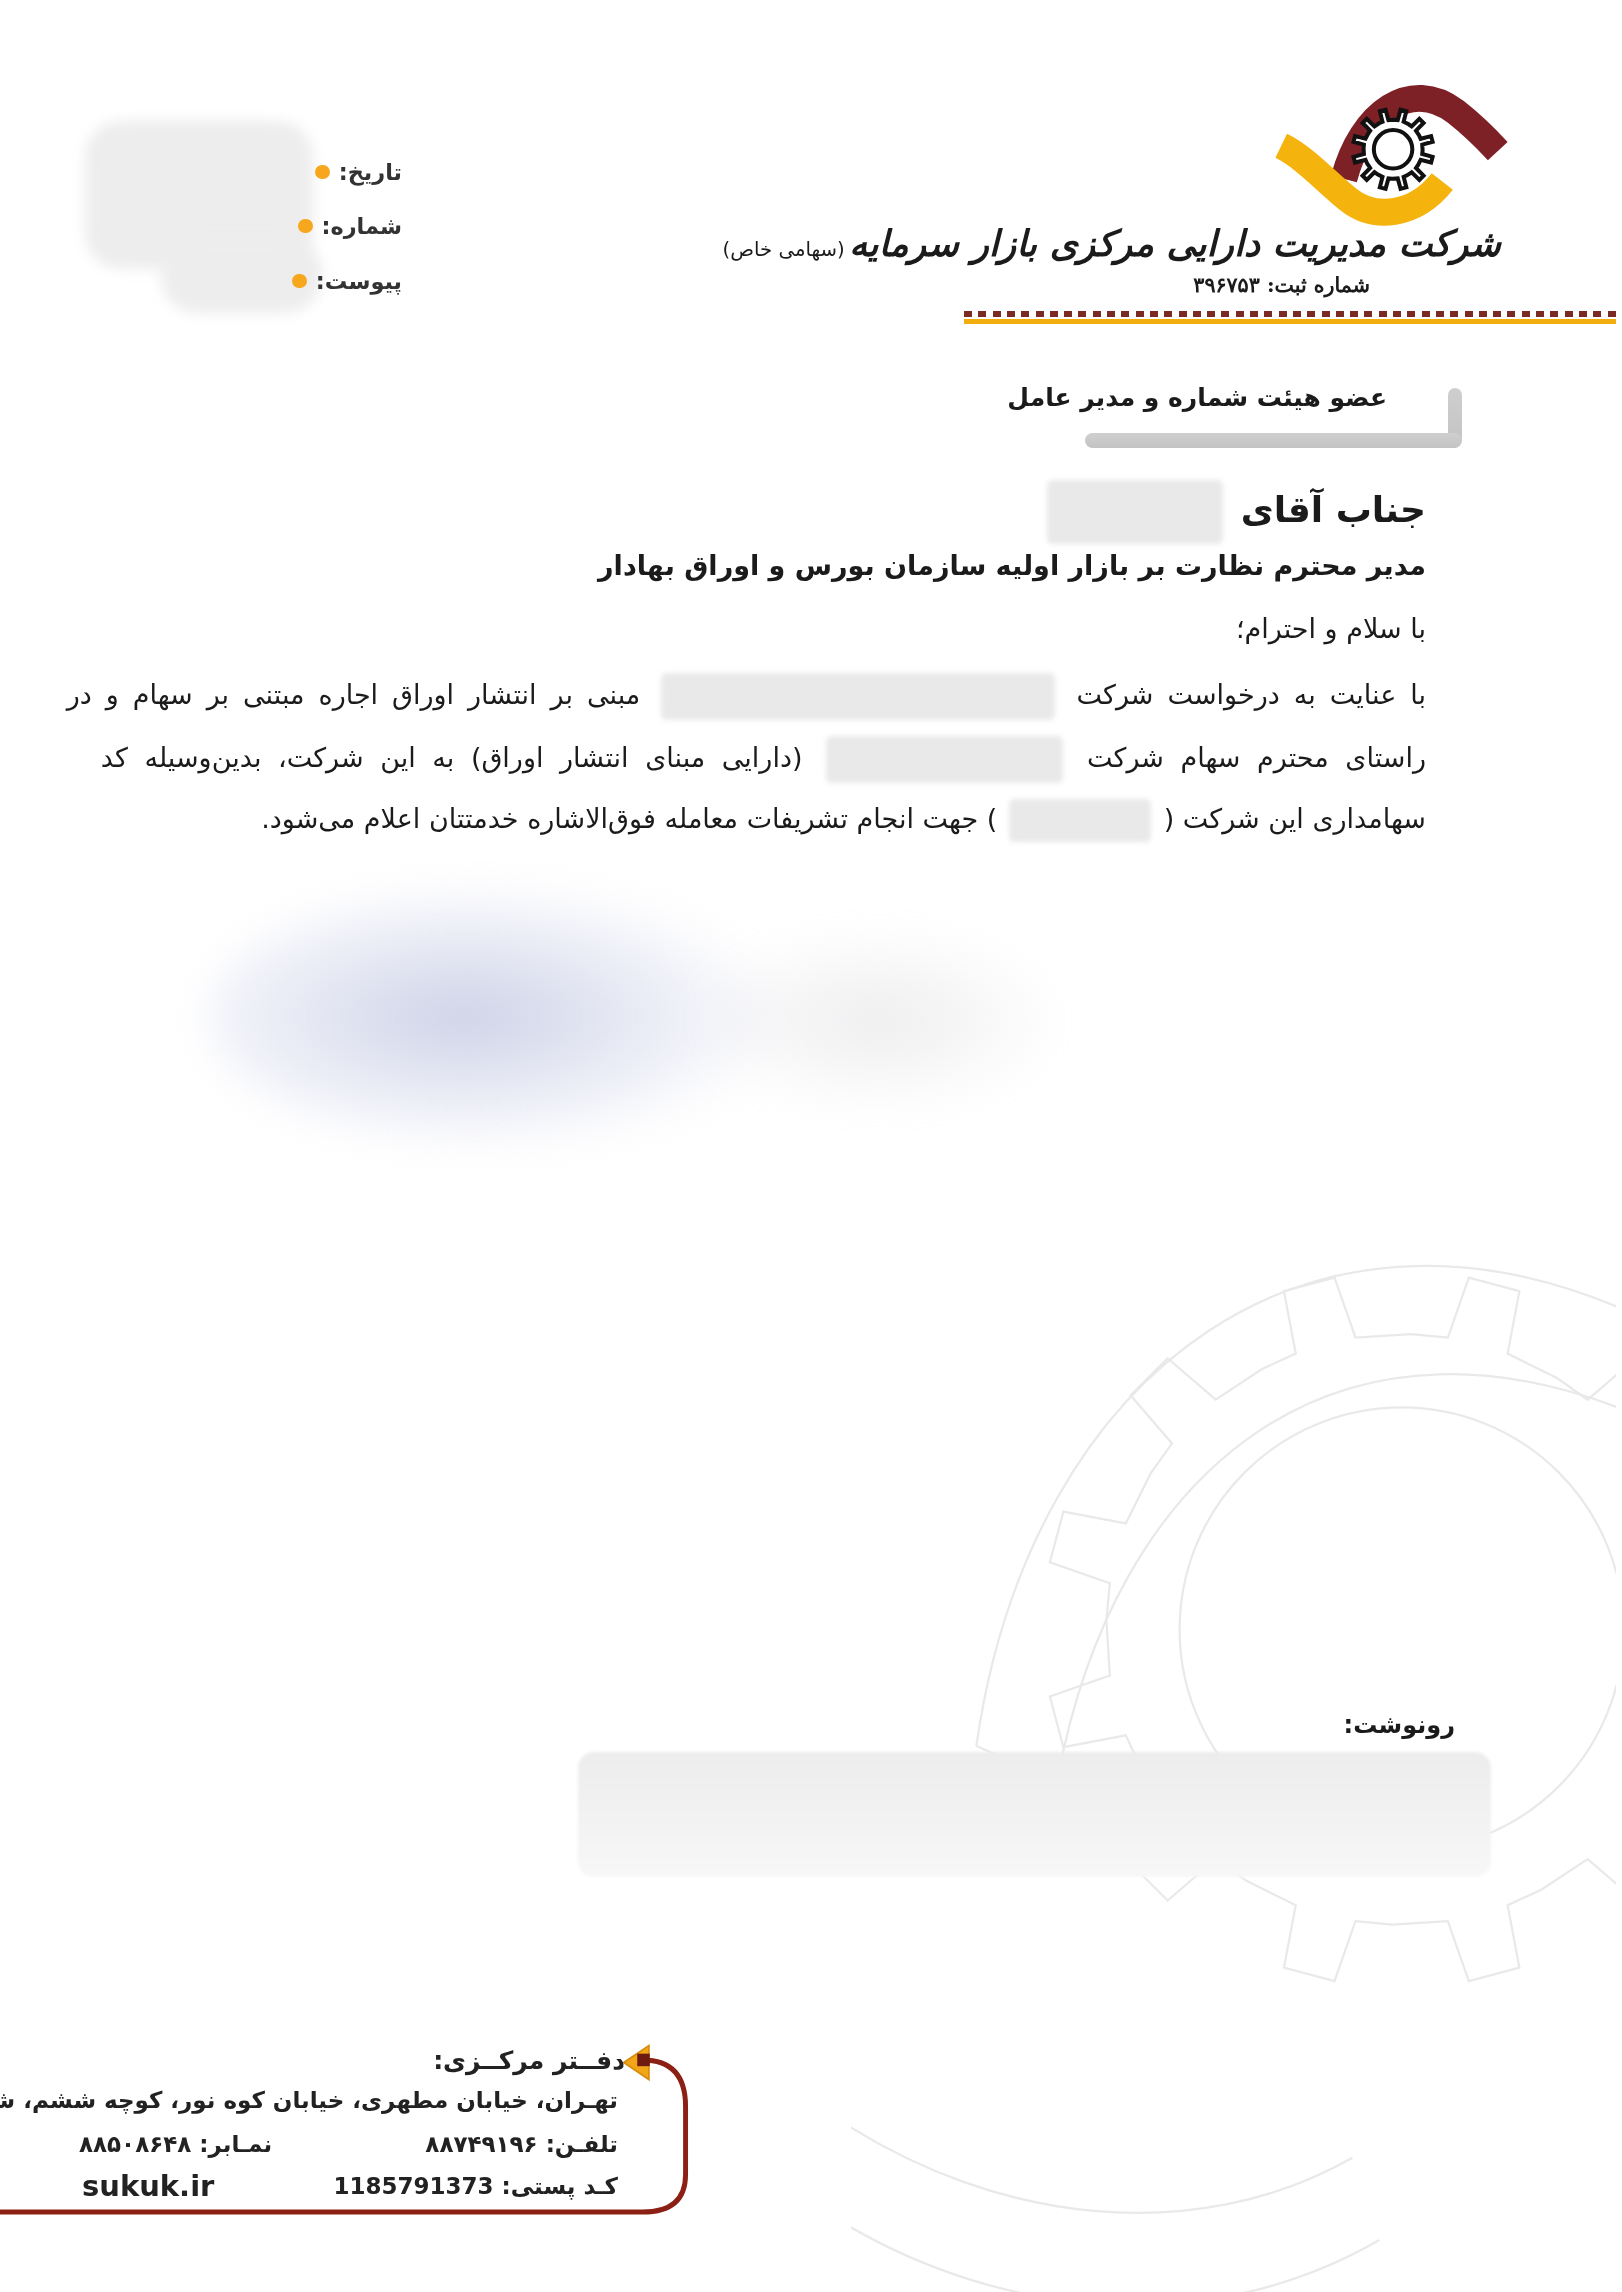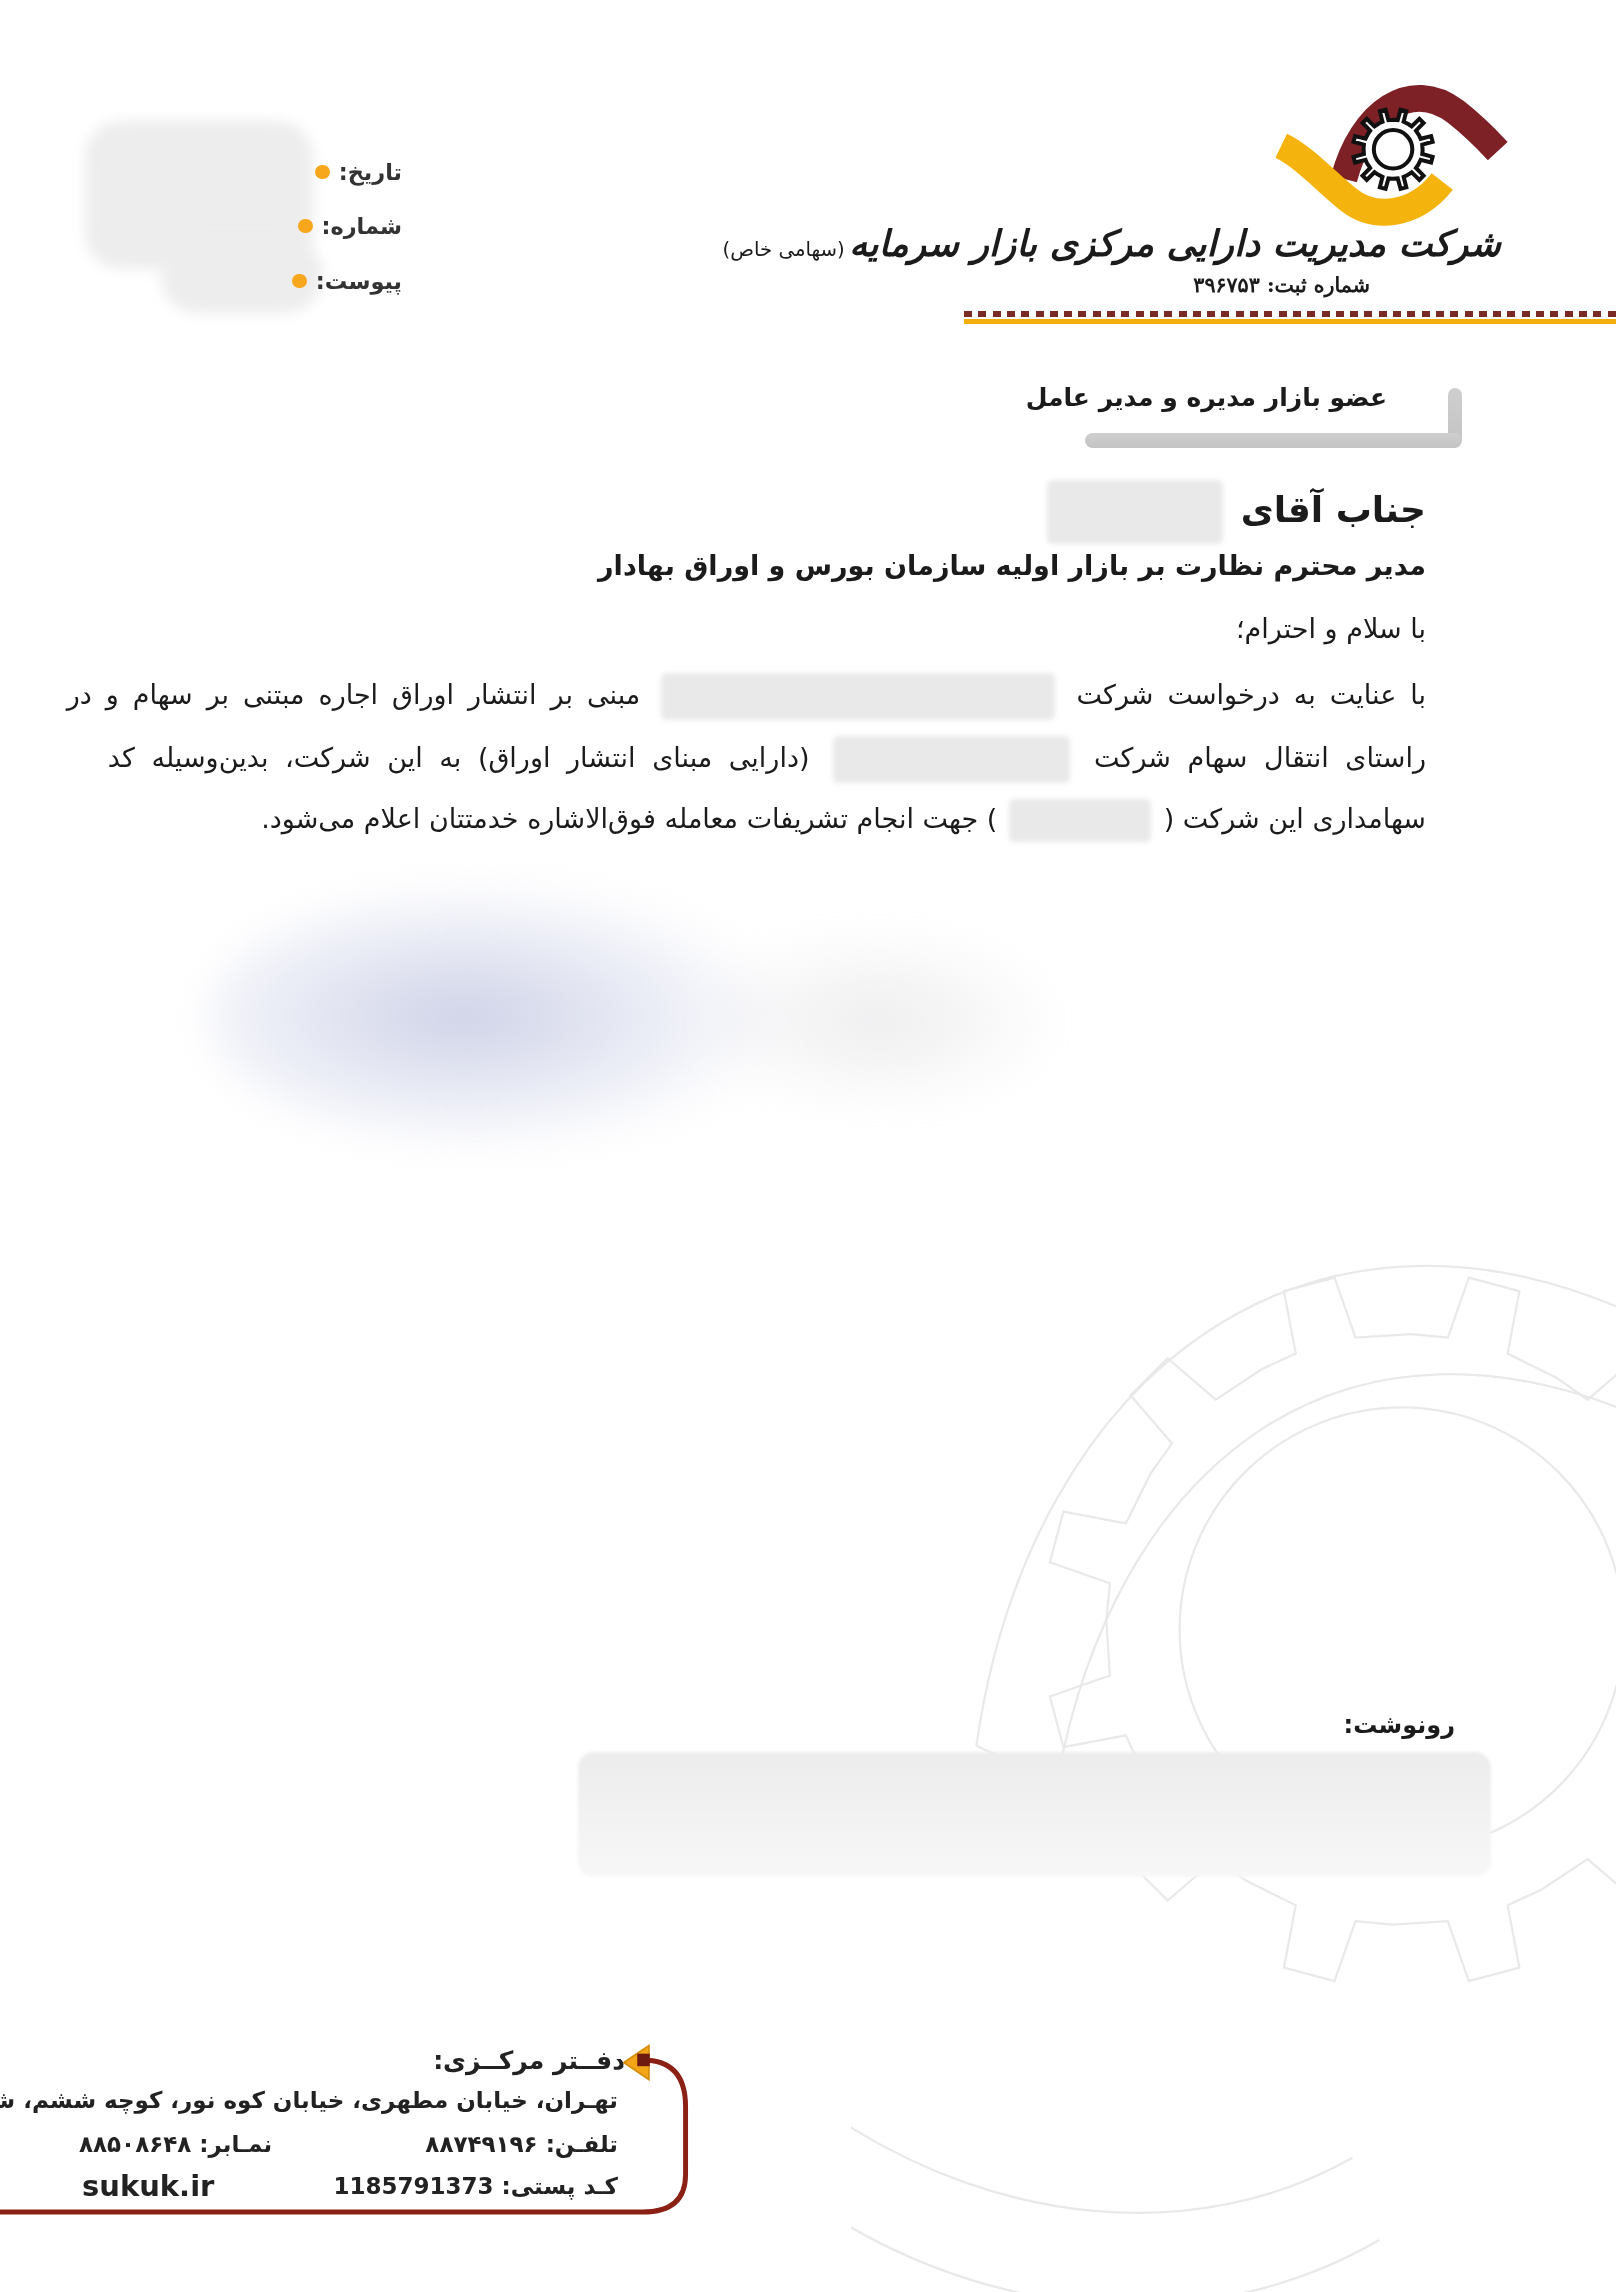--- a/index.html
+++ b/index.html
@@ -81,39 +81,39 @@
     <span class="brand-name">شرکت مدیریت دارایی مرکزی بازار سرمایه</span>
     <span class="brand-type">(سهامی خاص)</span>
   </div>
   <div class="abs rtl bold" style="right:246px;top:273px;font-size:20.6px;font-family:'DejaVu Serif','Liberation Serif',serif;">شماره ثبت: ۳۹۶۷۵۳</div>
 
   <div class="sep-dash"></div>
   <div class="sep-gold"></div>
 
   <div class="gray-bar" style="left:1448px;top:388px;width:14.3px;height:57px;"></div>
   <div class="gray-bar" style="left:1085px;top:433px;width:377px;height:15px;"></div>
-  <div class="abs rtl bold nowrap" style="right:229px;top:383px;font-size:25px;">عضو بازار مدیره و مدیر عامل</div>
+  <div class="abs rtl bold nowrap" style="right:229px;top:383px;font-size:25px;">عضو هیئت شماره و مدیر عامل</div>
 
   <div class="letter-line rtl nowrap bold" style="top:480px;font-size:36px;">
     <span>جناب آقای</span>
     <span class="redact-inline" style="width:176px;height:64px;margin:0 5.4px;"></span>
   </div>
 
   <div class="letter-line rtl nowrap bold" style="top:550px;font-size:27px;">مدیر محترم نظارت بر بازار اولیه سازمان بورس و اوراق بهادار</div>
 
   <div class="letter-line rtl nowrap" style="top:613px;">با سلام و احترام؛</div>
 
   <div class="letter-line rtl nowrap" style="top:673px;word-spacing:5.4px;">
     <span>با عنایت به درخواست شرکت</span>
     <span class="redact-inline" style="width:394px;height:47px;margin:0 7.2px;"></span>
     <span>مبنی بر انتشار اوراق اجاره مبتنی بر سهام و در</span>
   </div>
 
   <div class="letter-line rtl nowrap" style="top:736px;word-spacing:8px;">
-    <span>راستای انتقال سهام شرکت</span>
+    <span>راستای محترم سهام شرکت</span>
     <span class="redact-inline" style="width:237px;height:47px;margin:0 7.2px;"></span>
     <span>(دارایی مبنای انتشار اوراق) به این شرکت، بدین‌وسیله کد</span>
   </div>
 
   <div class="letter-line rtl nowrap" style="top:799px;">
     <span>سهامداری این شرکت (</span>
     <span class="redact-inline" style="width:142px;height:43px;margin:0 3.6px;"></span>
     <span>) جهت انجام تشریفات معامله فوق‌الاشاره خدمتتان اعلام می‌شود.</span>
   </div>
 

